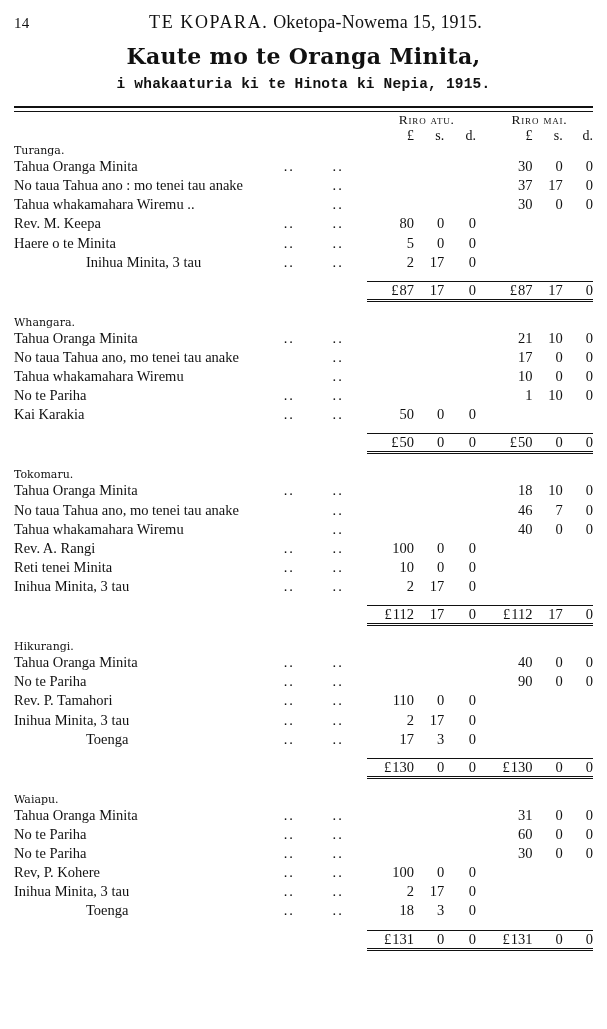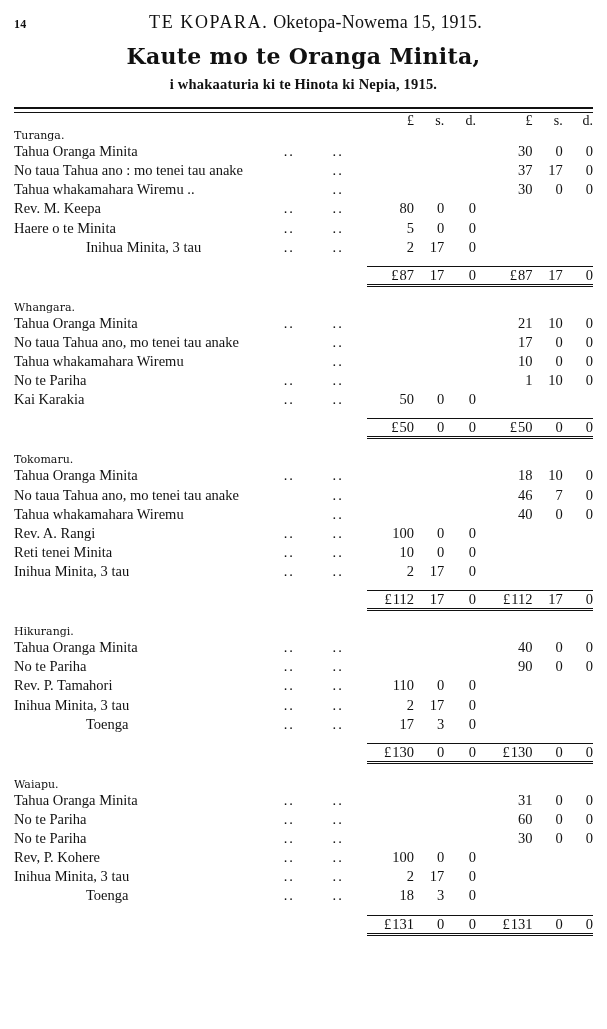--- a/index.html
+++ b/index.html
@@ -25,24 +25,23 @@
 
   
   .runhead {
     display: flex;
     align-items: baseline;
     padding: 12px 14px 0 14px;
     font-size: 18px;
     letter-spacing: 0.2px;
   }
   .folio {
-    font-size: 12px;
+    font-size: 15px;
     width: 34px;
     flex: 0 0 34px;
-    font-weight: bold;
   }
   .runhead-title {
     flex: 1 1 auto;
     text-align: center;
     white-space: nowrap;
   }
   .runhead-title .journal {
     letter-spacing: 1.6px;
   }
   .runhead-spacer { flex: 0 0 10px; }
@@ -52,21 +51,21 @@
     text-align: center;
     margin-top: 10px;
   }
   .main-title {
     font-family: "DejaVu Serif", serif;
     font-weight: bold;
     font-size: 22px;
     letter-spacing: 0.3px;
   }
   .sub-title {
-    font-family: Liberation Serif, serif;
+    font-family: Liberation Mono, monospace;
     font-weight: bold;
     font-size: 14.5px;
     margin-top: 7px;
     letter-spacing: 0.2px;
   }
 
   .rule-double {
     margin: 14px 14px 0 14px;
     border-top: 2px solid #111;
     border-bottom: 1px solid #111;
@@ -172,20 +171,27 @@
           <col class="c-dot1">
           <col class="c-dot2">
         <col class="c-lp">
           <col class="c-ls">
           <col class="c-ld">
         <col class="c-rp">
           <col class="c-rs">
           <col class="c-rd">
       </colgroup>
       <tbody id="ledger-body">
+          <tr>
+            <td></td>
+            <td></td>
+            <td></td>
+            <td class="colhead" colspan="3">Riro atu.</td>
+            <td class="colhead" colspan="3">Riro mai.</td>
+          </tr>
           <tr class="sym-row">
             <td></td>
             <td></td>
             <td></td>
             <td class="c-lp">£</td>
             <td class="c-ls">s.</td>
             <td class="c-ld">d.</td>
             <td class="c-rp">£</td>
             <td class="c-rs">s.</td>
             <td class="c-rd">d.</td>

